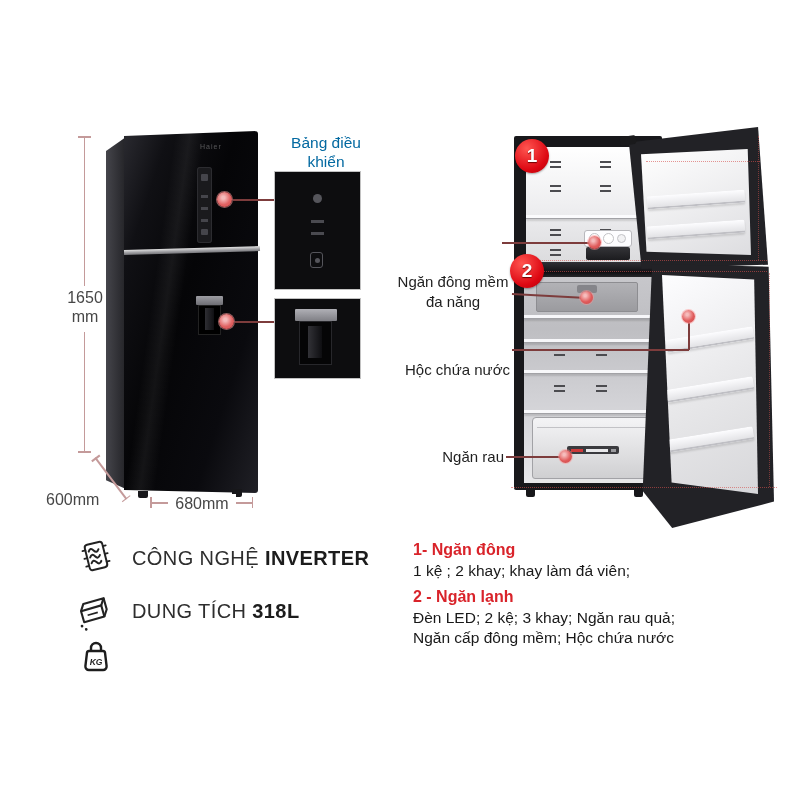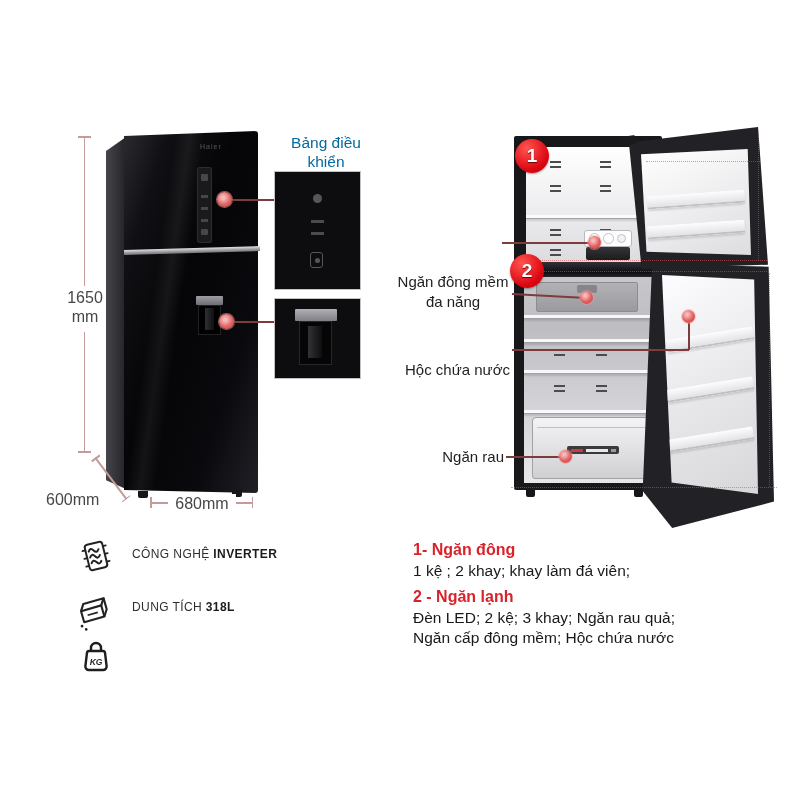--- a/index.html
+++ b/index.html
@@ -52,21 +52,21 @@
   .numcircle{width:34px;height:34px;border-radius:50%;
              background:radial-gradient(circle at 35% 28%, #ff5550, #dd0712 65%, #ae0008);
              color:#fff;font-size:19px;font-weight:bold;text-align:center;line-height:34px;
              text-shadow:0 1px 1px #700000;box-shadow:0 1px 2px rgba(0,0,0,.35);}
   .callout-label{font-size:15px;color:#1f1f1f;text-align:right;line-height:1.3;}
   .reddot{width:13px;height:13px;border-radius:50%;
           background:radial-gradient(circle at 40% 35%, #f6bcbc 10%, #e05b5b 55%, #ce4747);
           box-shadow:0 0 0 1px rgba(255,150,150,.5);}
 
   
-  .feat-label{font-size:12px;color:#2e2e2e;letter-spacing:.4px;white-space:nowrap;}
+  .feat-label{font-size:20px;color:#2e2e2e;letter-spacing:.4px;white-space:nowrap;}
   .feat-label b{color:#1c1c1c;}
   .spec-head{font-size:16px;font-weight:bold;color:#d9232a;margin:0 0 2px 0;}
   .spec-body{font-size:15.5px;color:#191919;line-height:1.3;margin:0 0 7px 0;}
 </style>
 </head>
 <body>
 
 <div class="canvas">
 
   <div class="abs dim-line" style="left:78px;top:136px;width:13px;height:1.5px;"></div>

